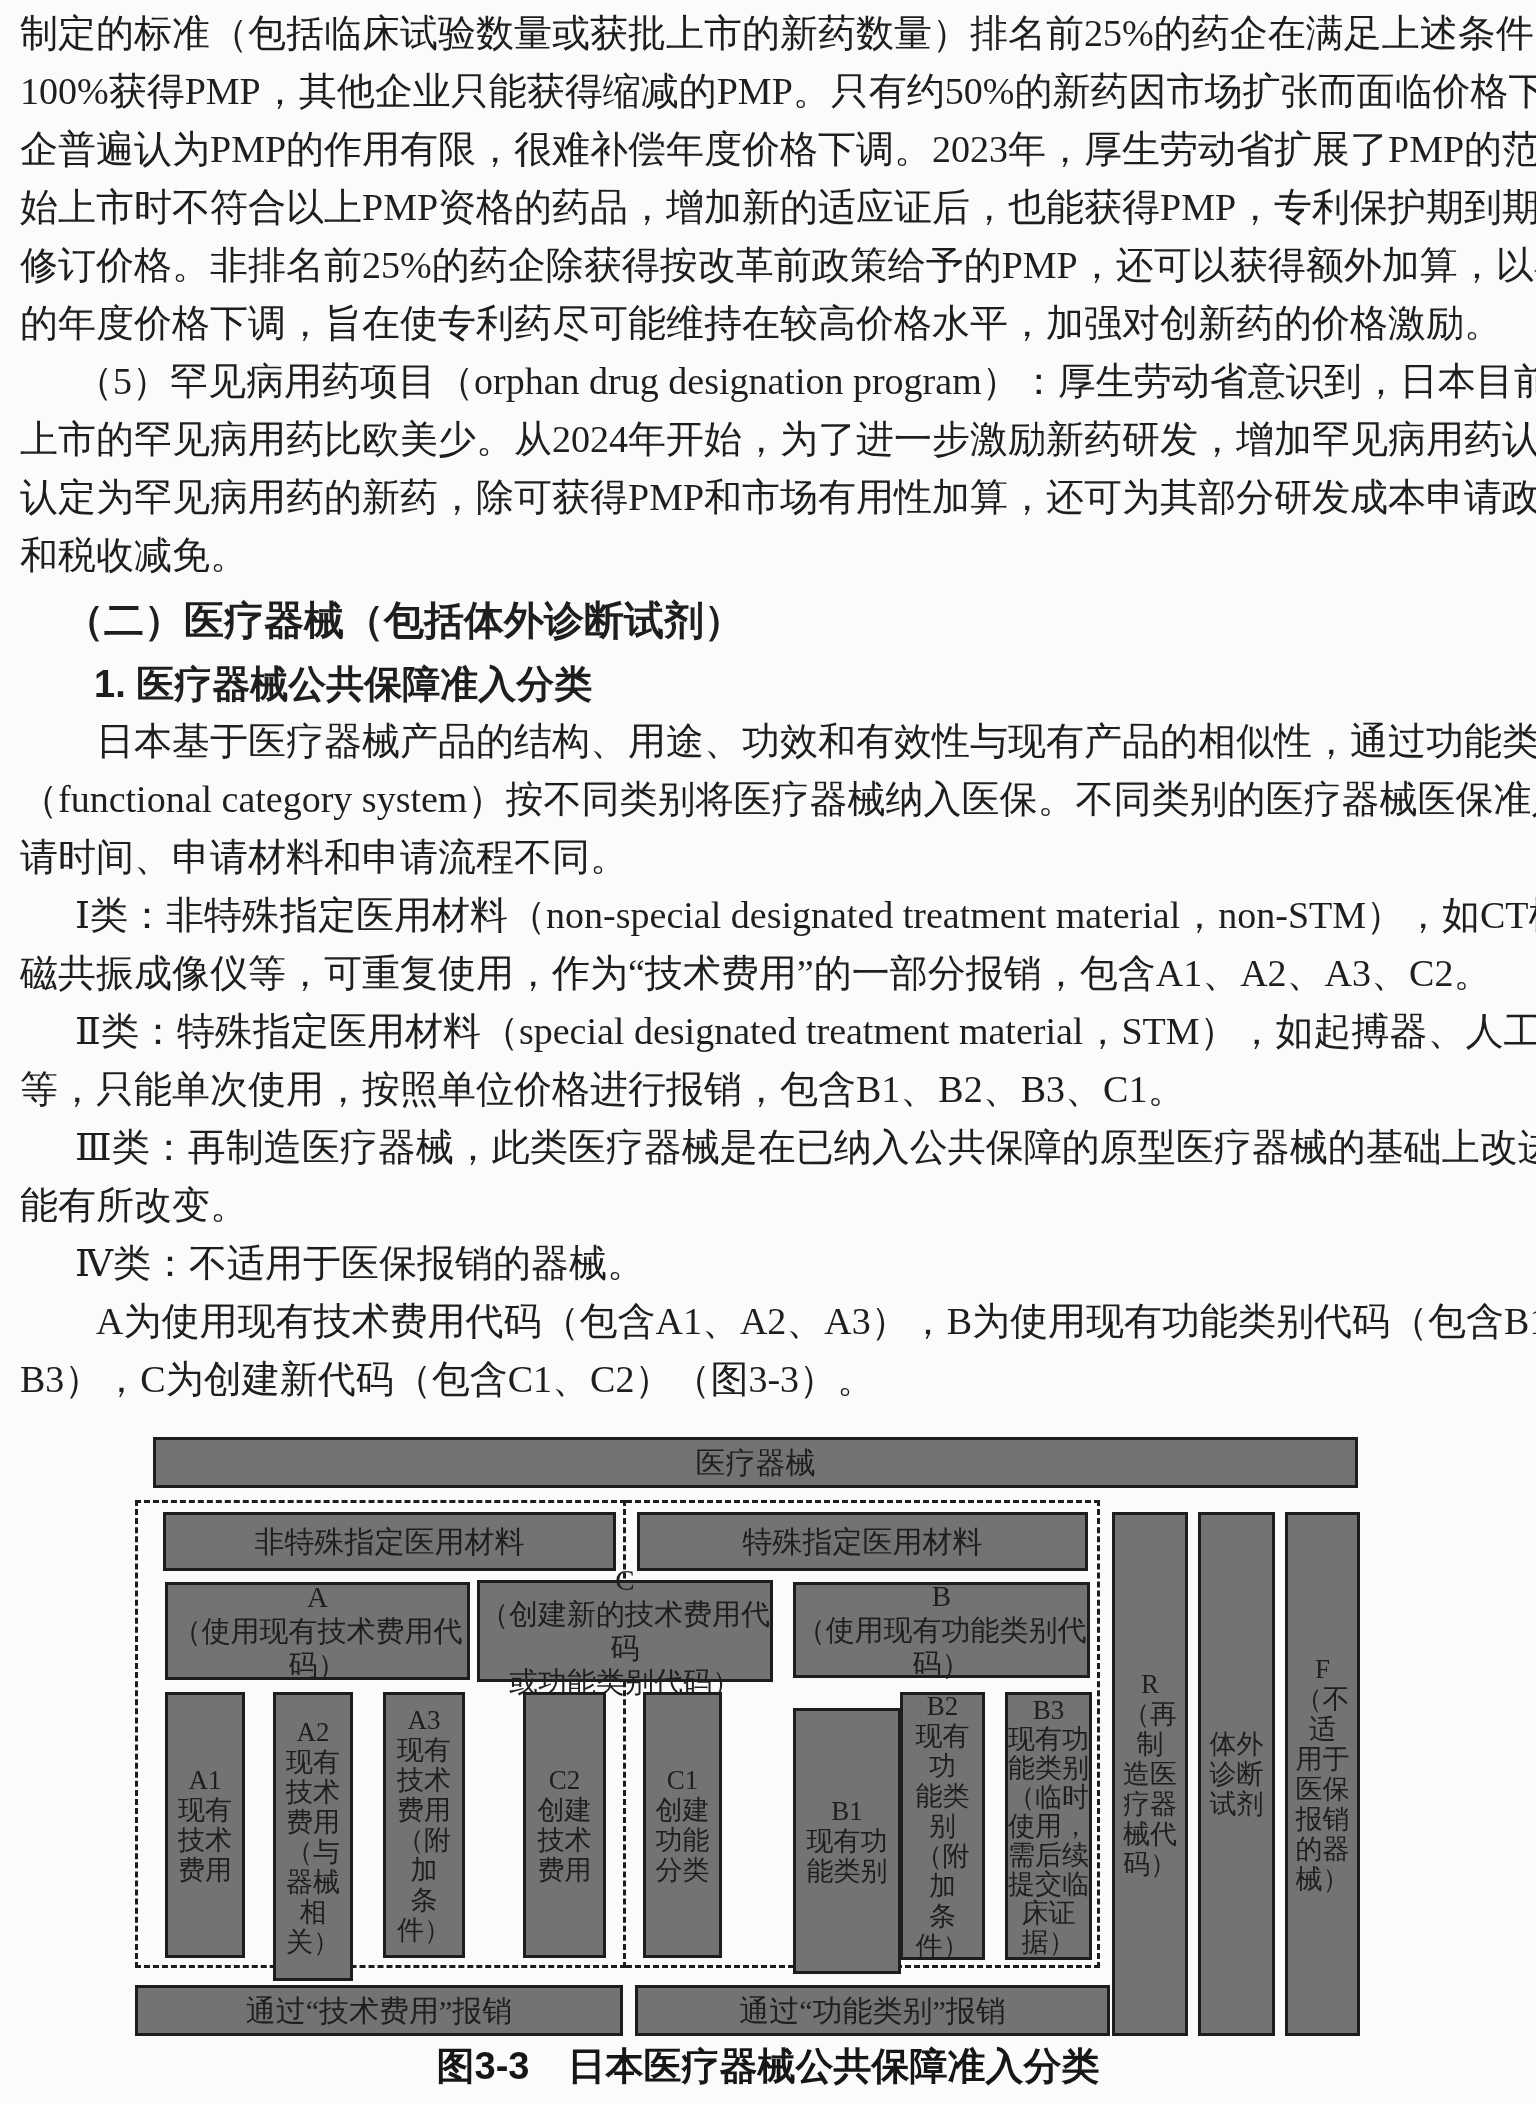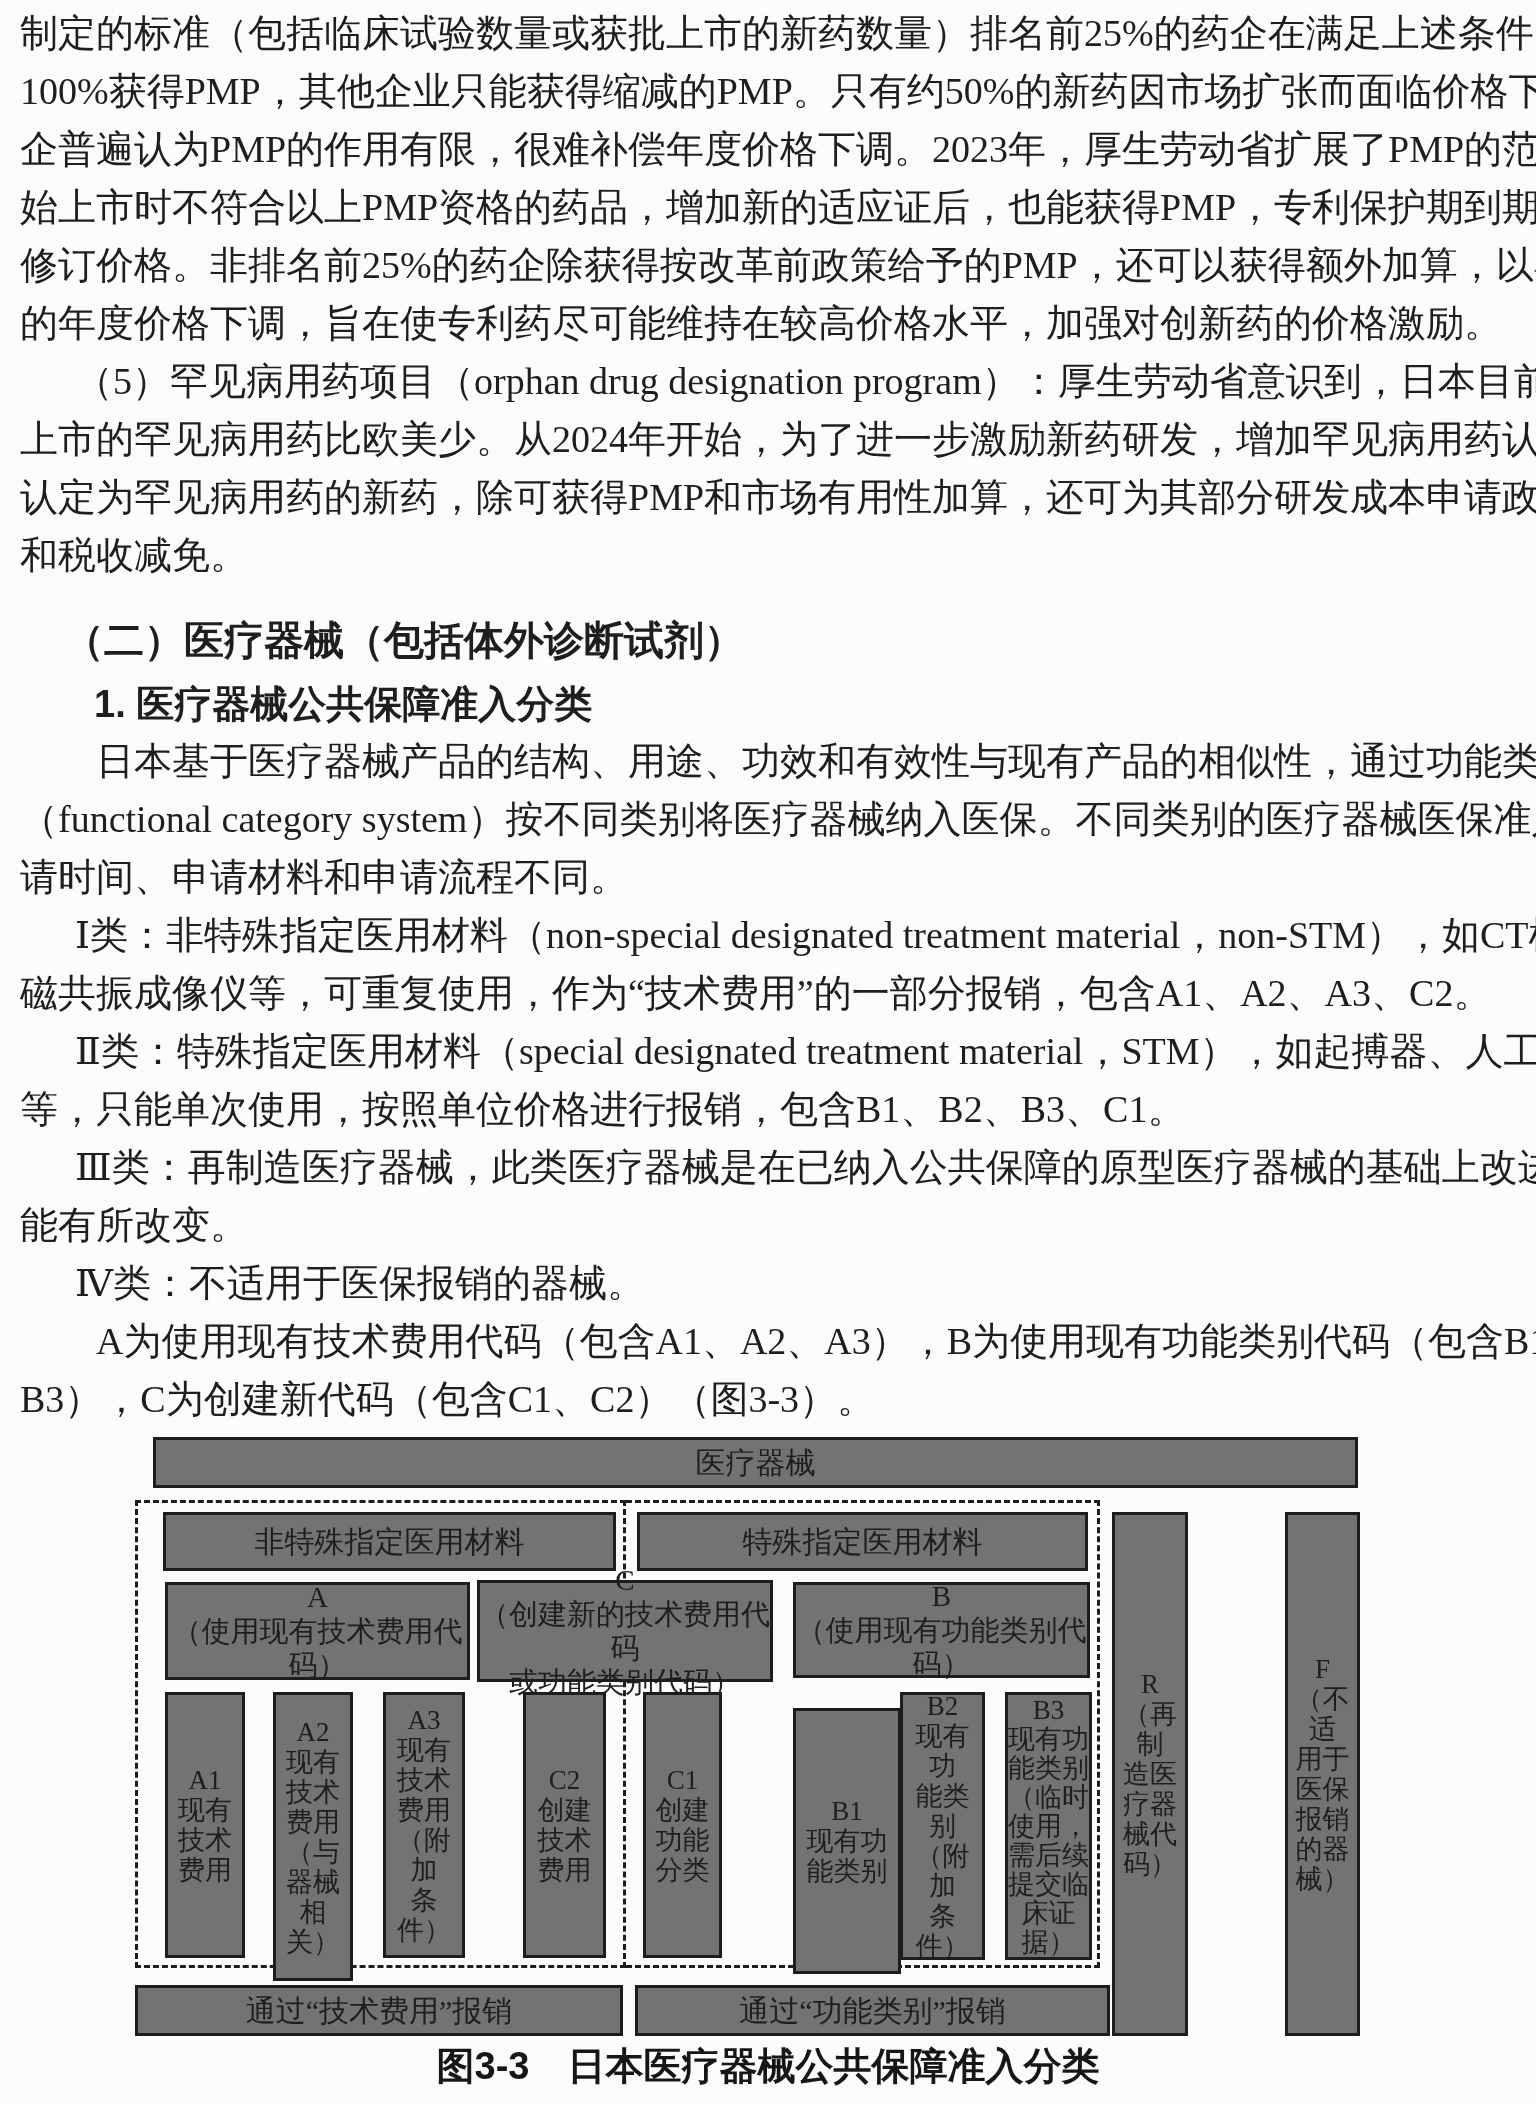--- a/index.html
+++ b/index.html
@@ -20,21 +20,21 @@
     text-align:justify; text-align-last:justify;
     white-space:nowrap;
   }
   .line.last { text-align-last:left; white-space:normal; }
   .line.indent  { text-indent:2em; }
   .line.indent-sm { text-indent:1.45em; }
   .para.heading1 .line, .para.heading2 .line {
     font-family:"Liberation Sans","DejaVu Sans",sans-serif;
     font-weight:bold; text-align-last:left; white-space:nowrap;
   }
-  .para.heading1 { margin-top:28px; }
+  .para.heading1 { margin-top:8px; }
   .para.heading1 .line { font-size:40px; line-height:56px; text-indent:44px; }
   .para.heading2 { margin-top:8px; }
   .para.heading2 .line { font-size:38px; line-height:56px; text-indent:74px; }
   
   .figure-layer { position:absolute; left:0; top:0; width:1536px; height:2104px; }
   .fbox {
     position:absolute;
     border:3px solid #1d1d1d;
     background:#737373;
     display:flex; flex-direction:column;
@@ -192,20 +192,23 @@
 提交临
 床证
 据）</div>
 
   <div class="fbox colbox" id="col-r">R
 （再制
 造医
 疗器
 械代
 码）</div>
+  <div class="fbox colbox" id="col-ivd">体外
+诊断
+试剂</div>
   <div class="fbox colbox" id="col-f">F
 （不适
 用于
 医保
 报销
 的器
 械）</div>
 
   <div class="fbox" id="btm-left">通过“技术费用”报销</div>
   <div class="fbox" id="btm-right">通过“功能类别”报销</div>

